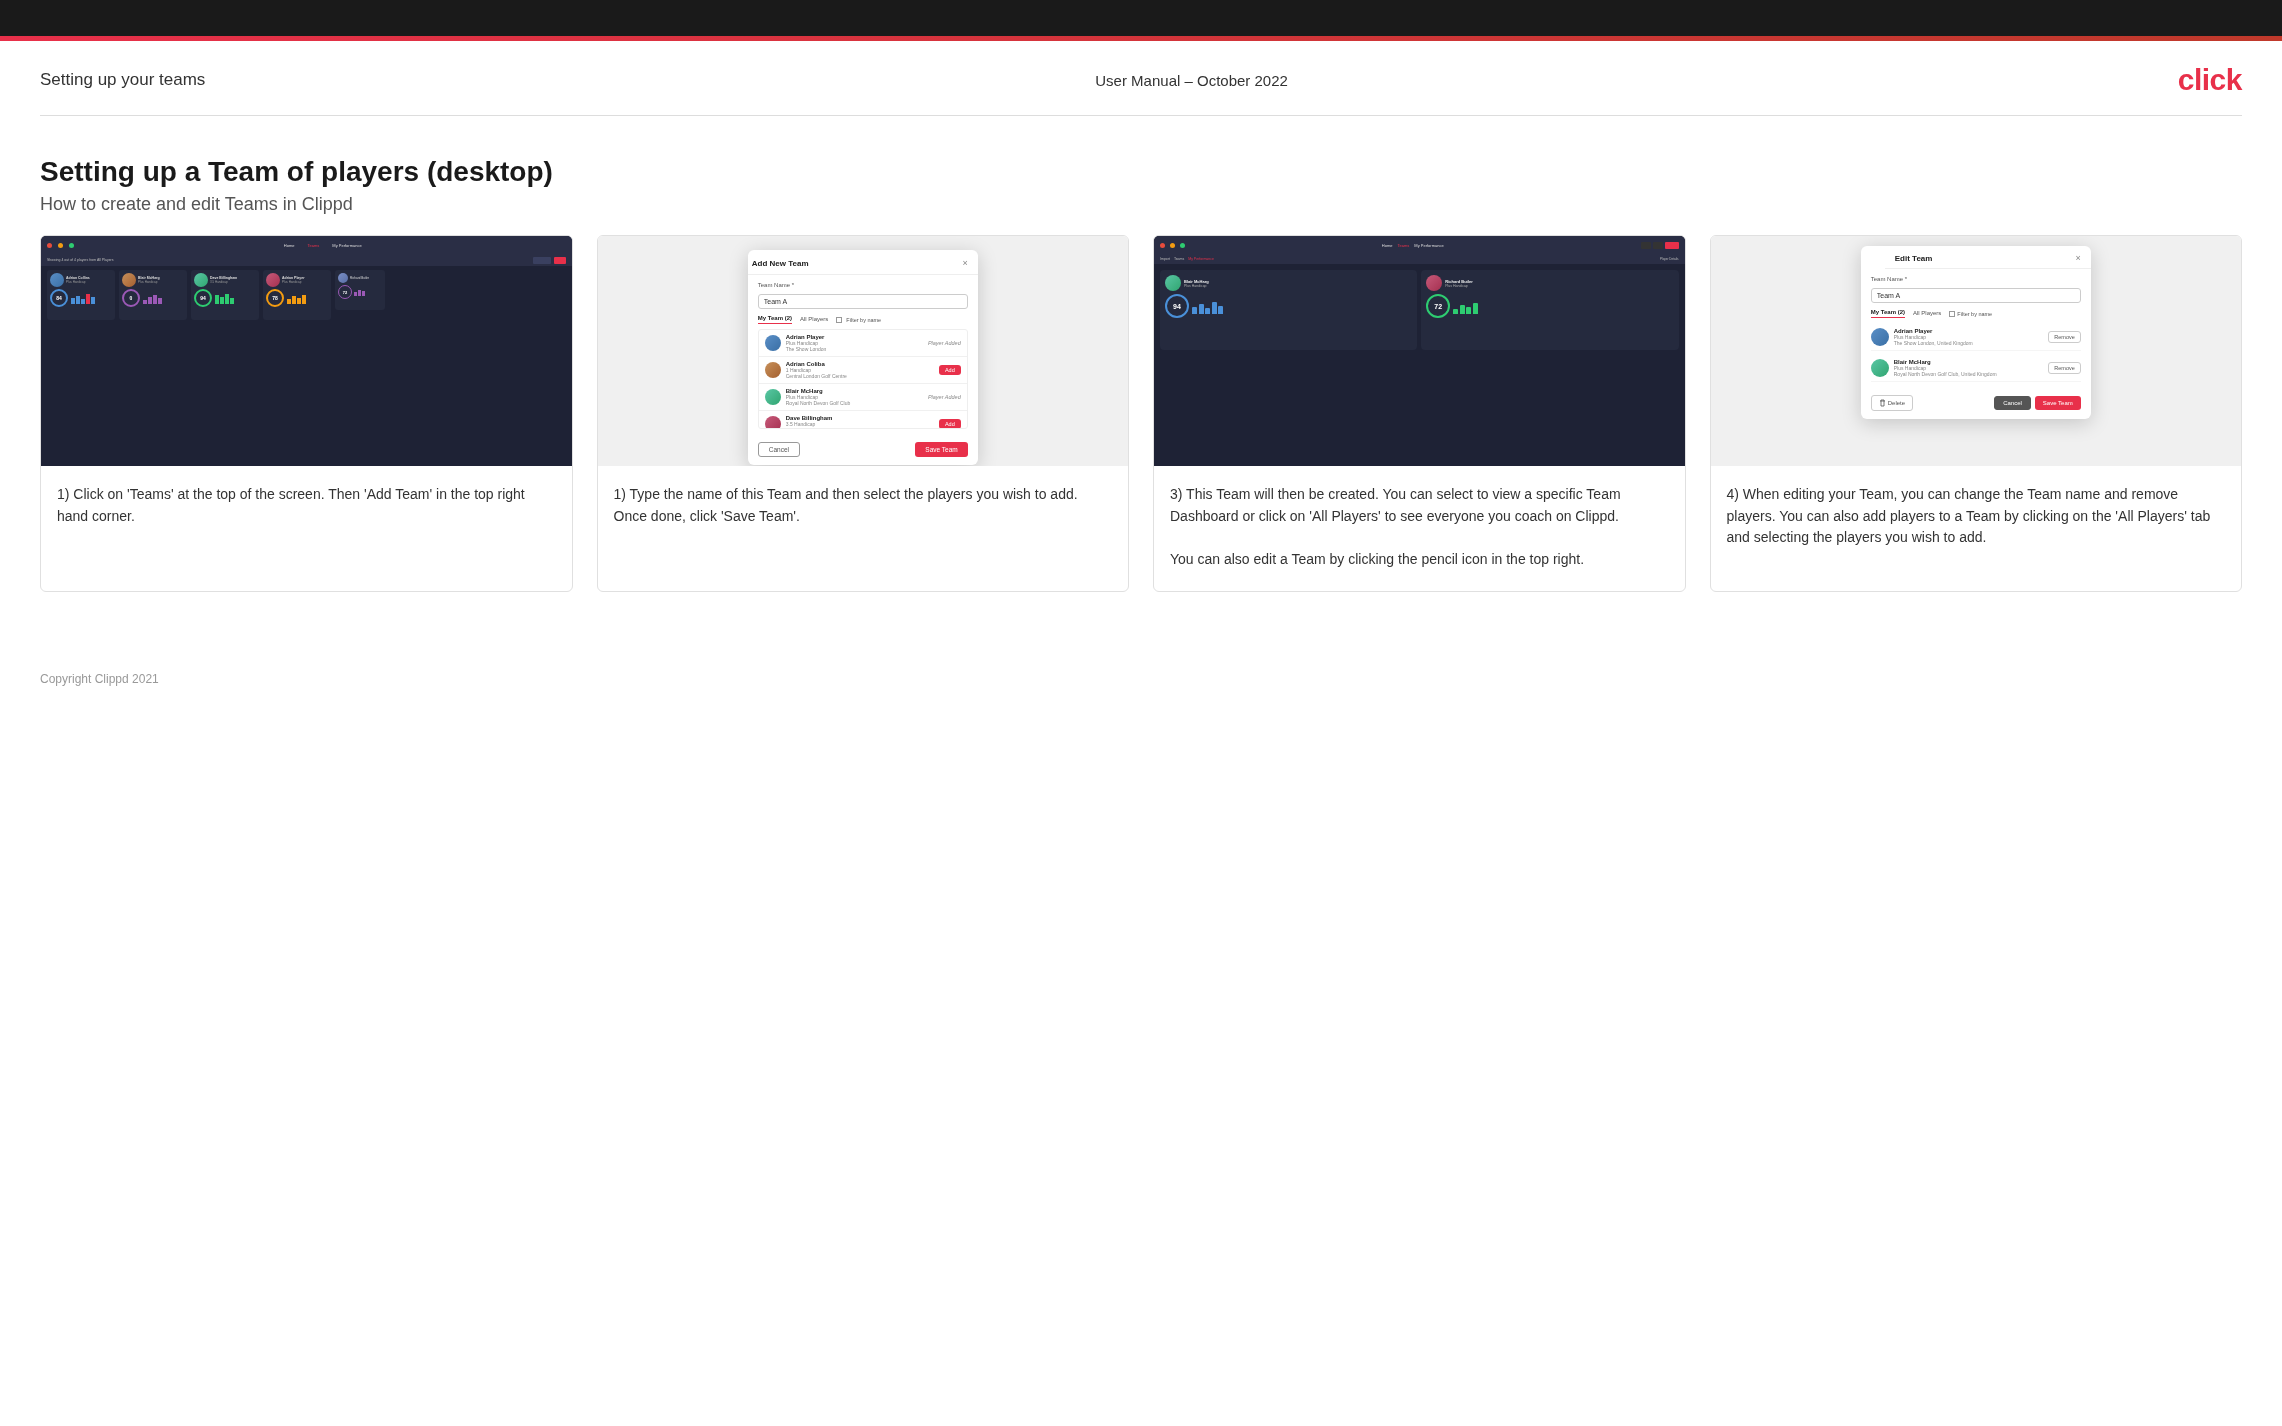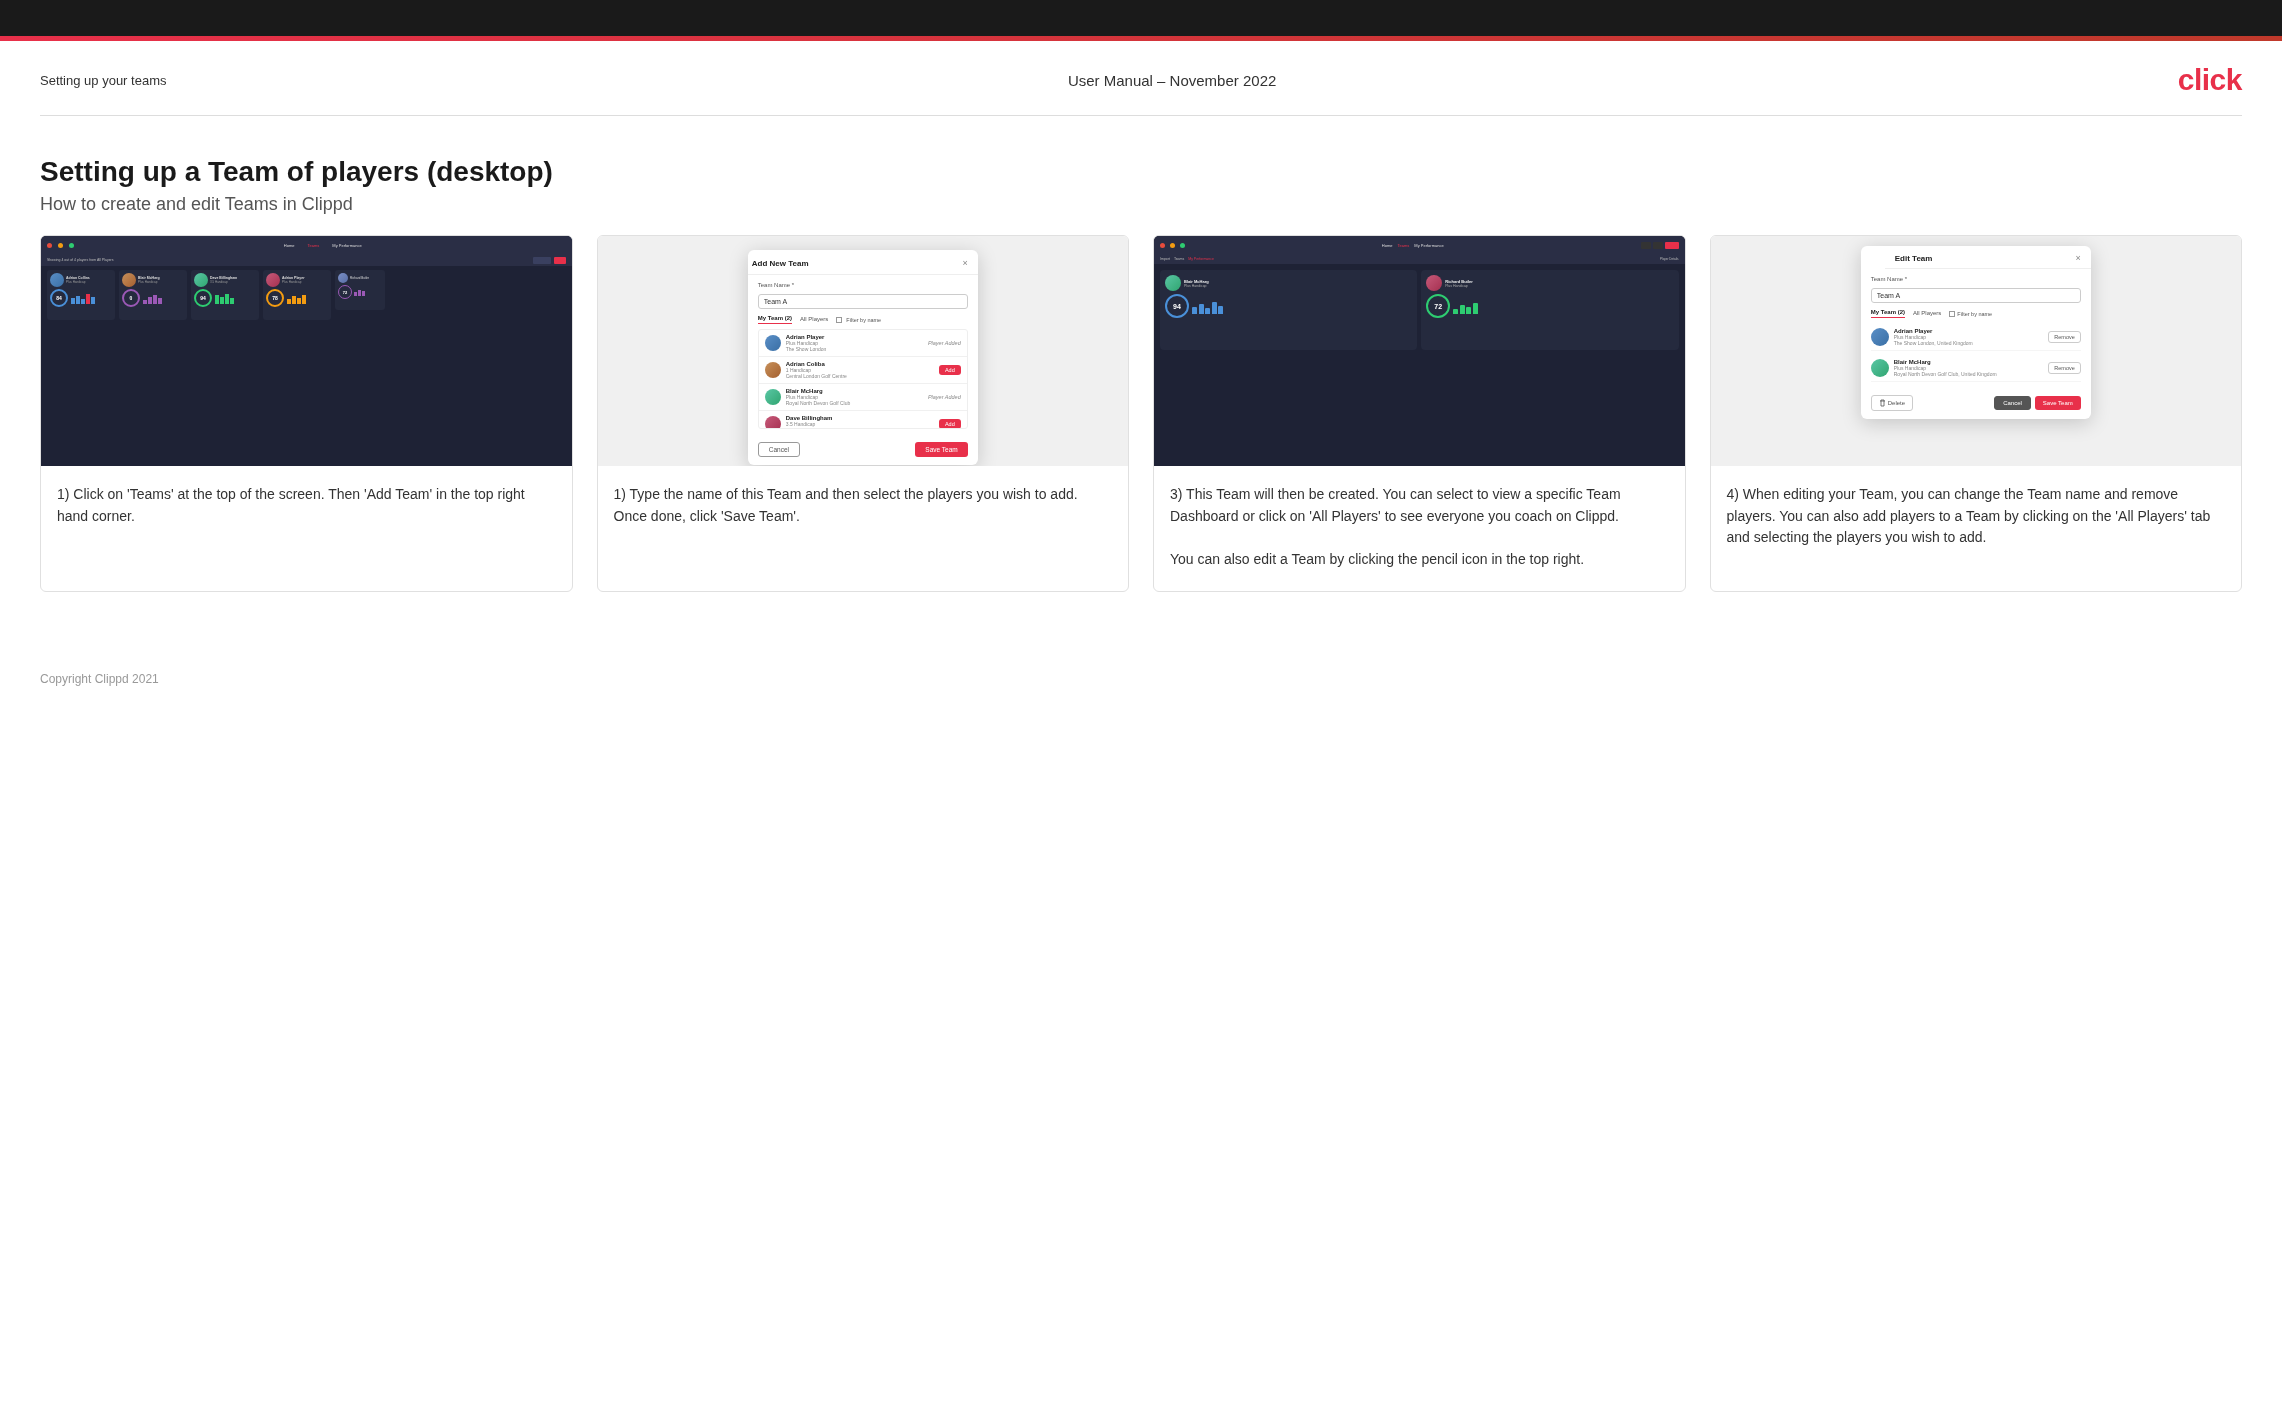--- a/index.html
+++ b/index.html
@@ -25,21 +25,21 @@
     }
 
     
     .header {
       display: flex;
       align-items: center;
       justify-content: space-between;
       padding: 22px 40px 18px 40px;
     }
     .header-left {
-      font-size: 13px;
+      font-size: 17px;
       color: #333;
     }
     .header-center {
       font-size: 15px;
       color: #333;
     }
 
     
     .header-divider {
       border: none;
@@ -571,21 +571,21 @@
     .score-94 { border-color: #2ecc71; }
   </style>
 </head>
 <body>
 
 <div class="top-bar"></div>
 <div class="accent-bar"></div>
 
 <div class="header">
   <span class="header-left">Setting up your teams</span>
-  <span class="header-center">User Manual – November 2022</span>
+  <span class="header-center">User Manual – October 2022</span>
   <span class="logo-clip">click</span>
 </div>
 
 <hr class="header-divider">
 
 <div class="page-content">
   <div class="page-title">Setting up a Team of players (desktop)</div>
   <div class="page-subtitle">How to create and edit Teams in Clippd</div>
 
   <div class="cards-grid">

